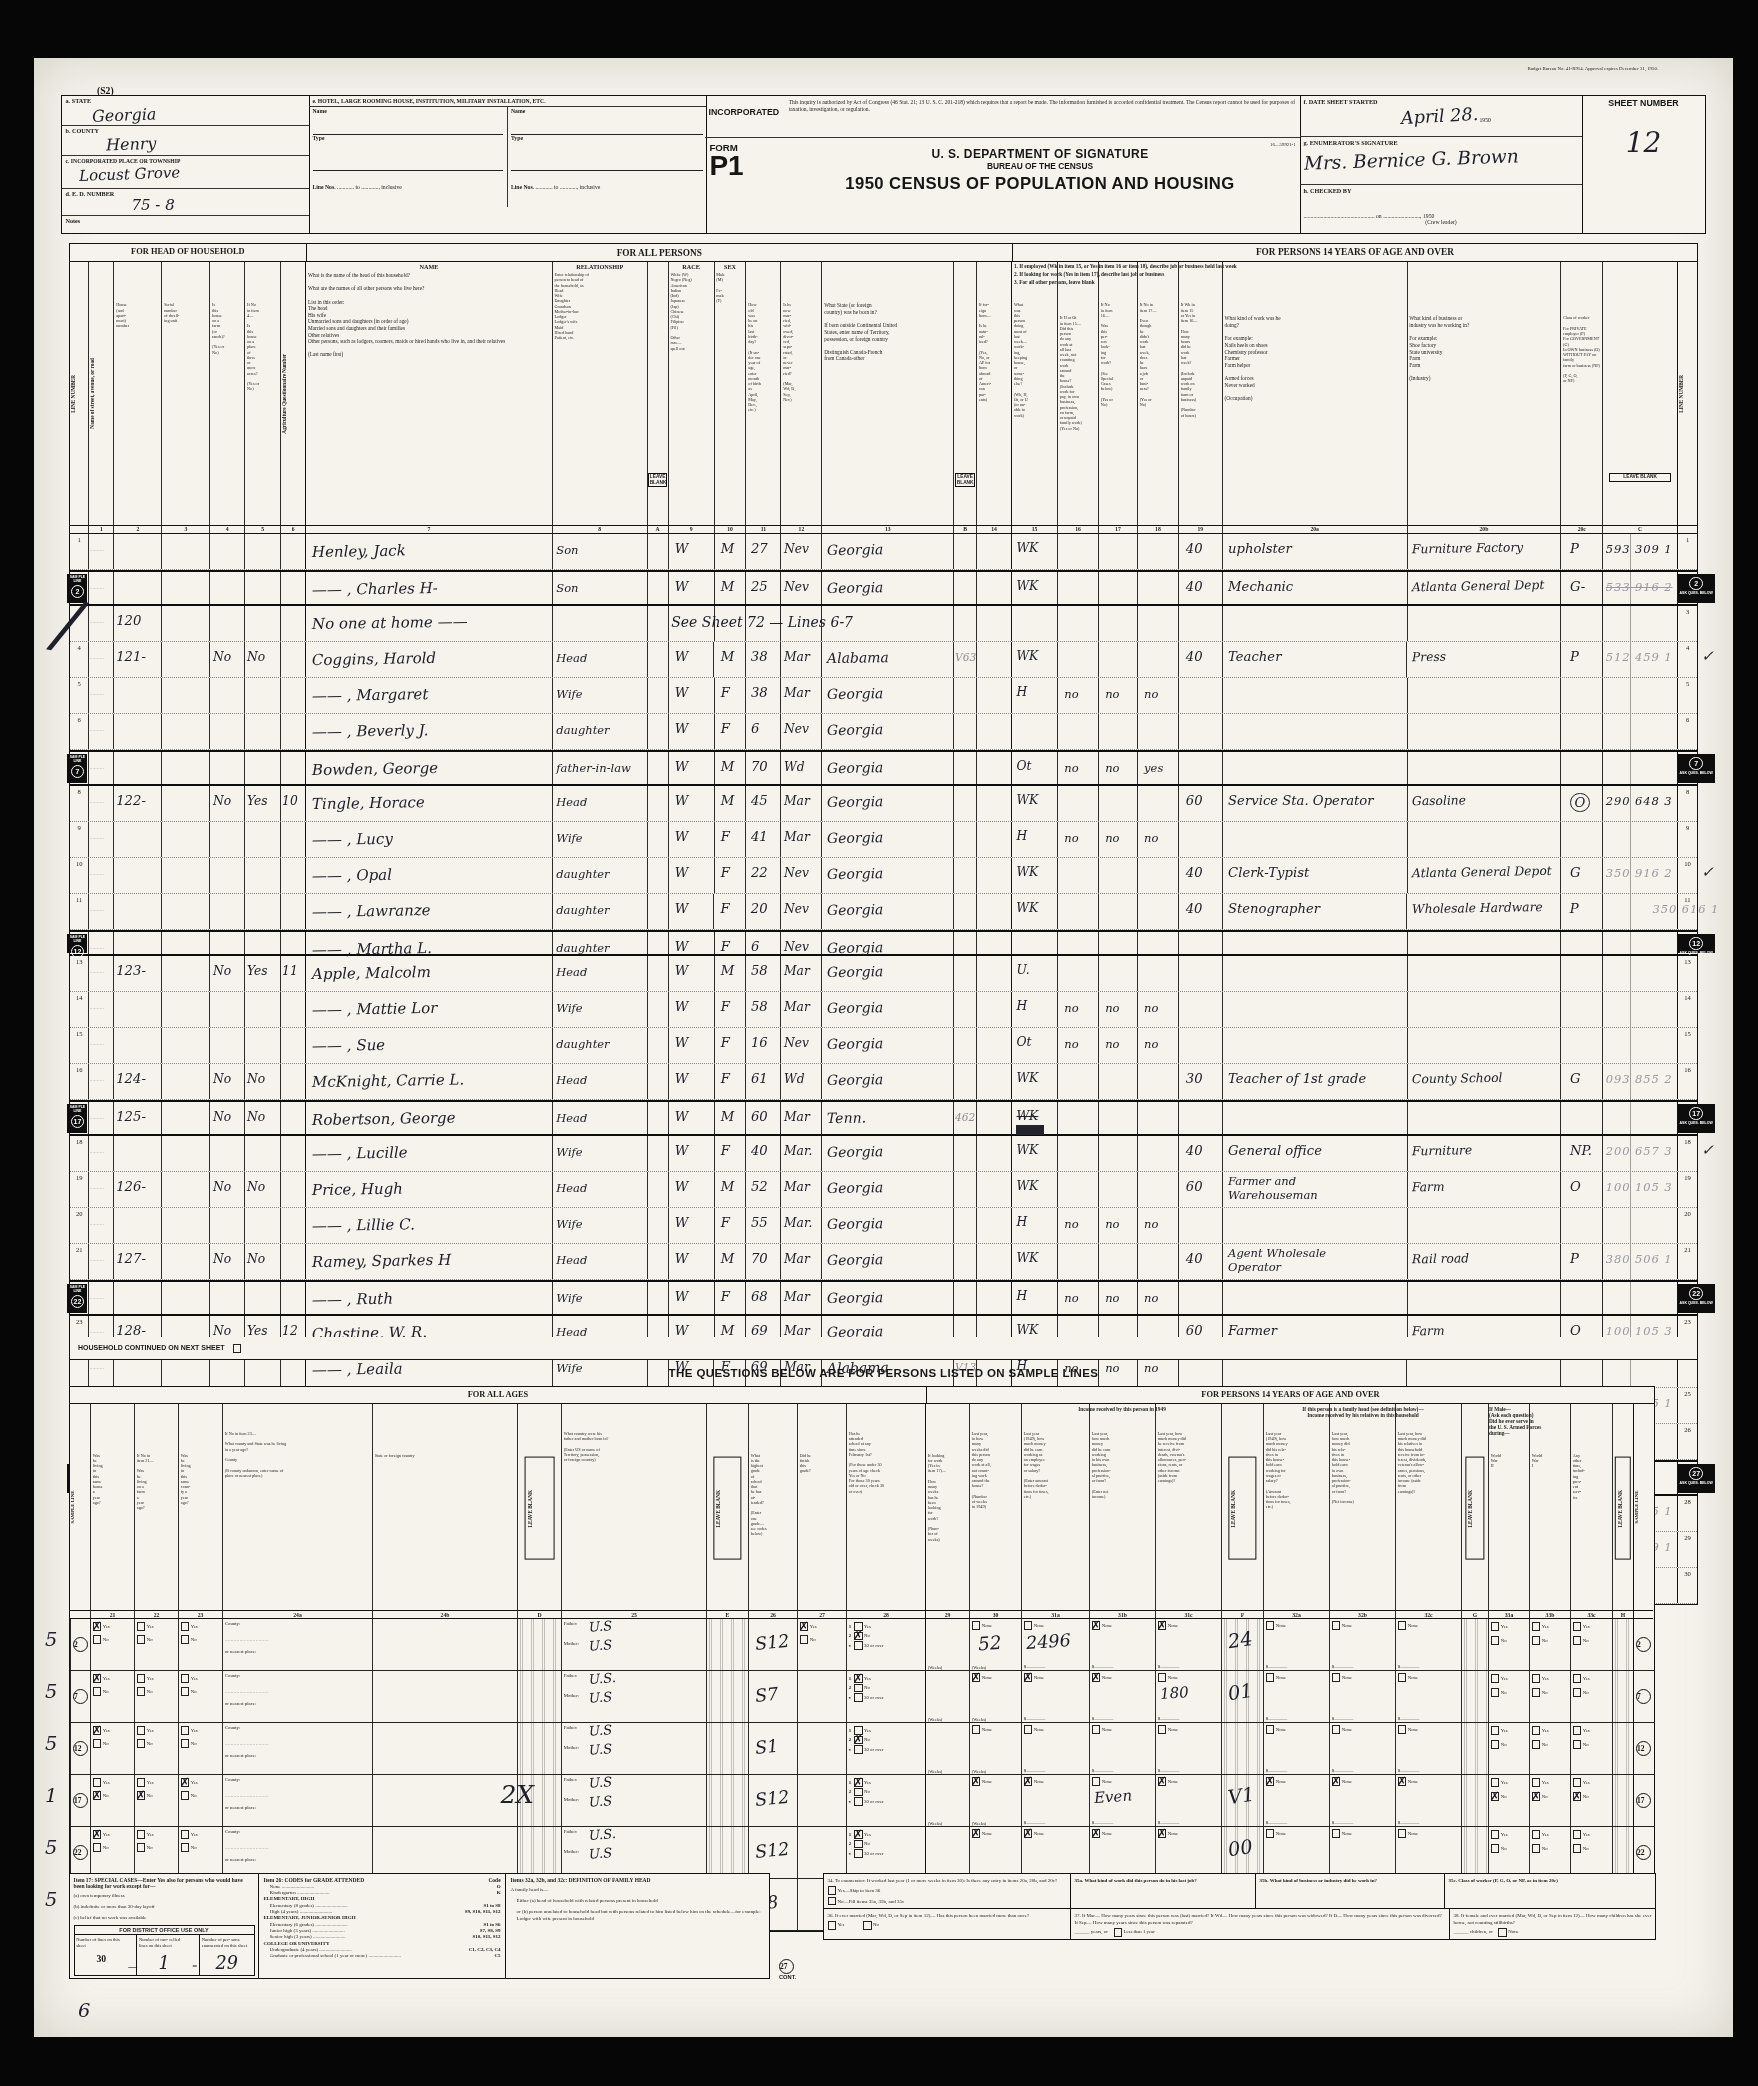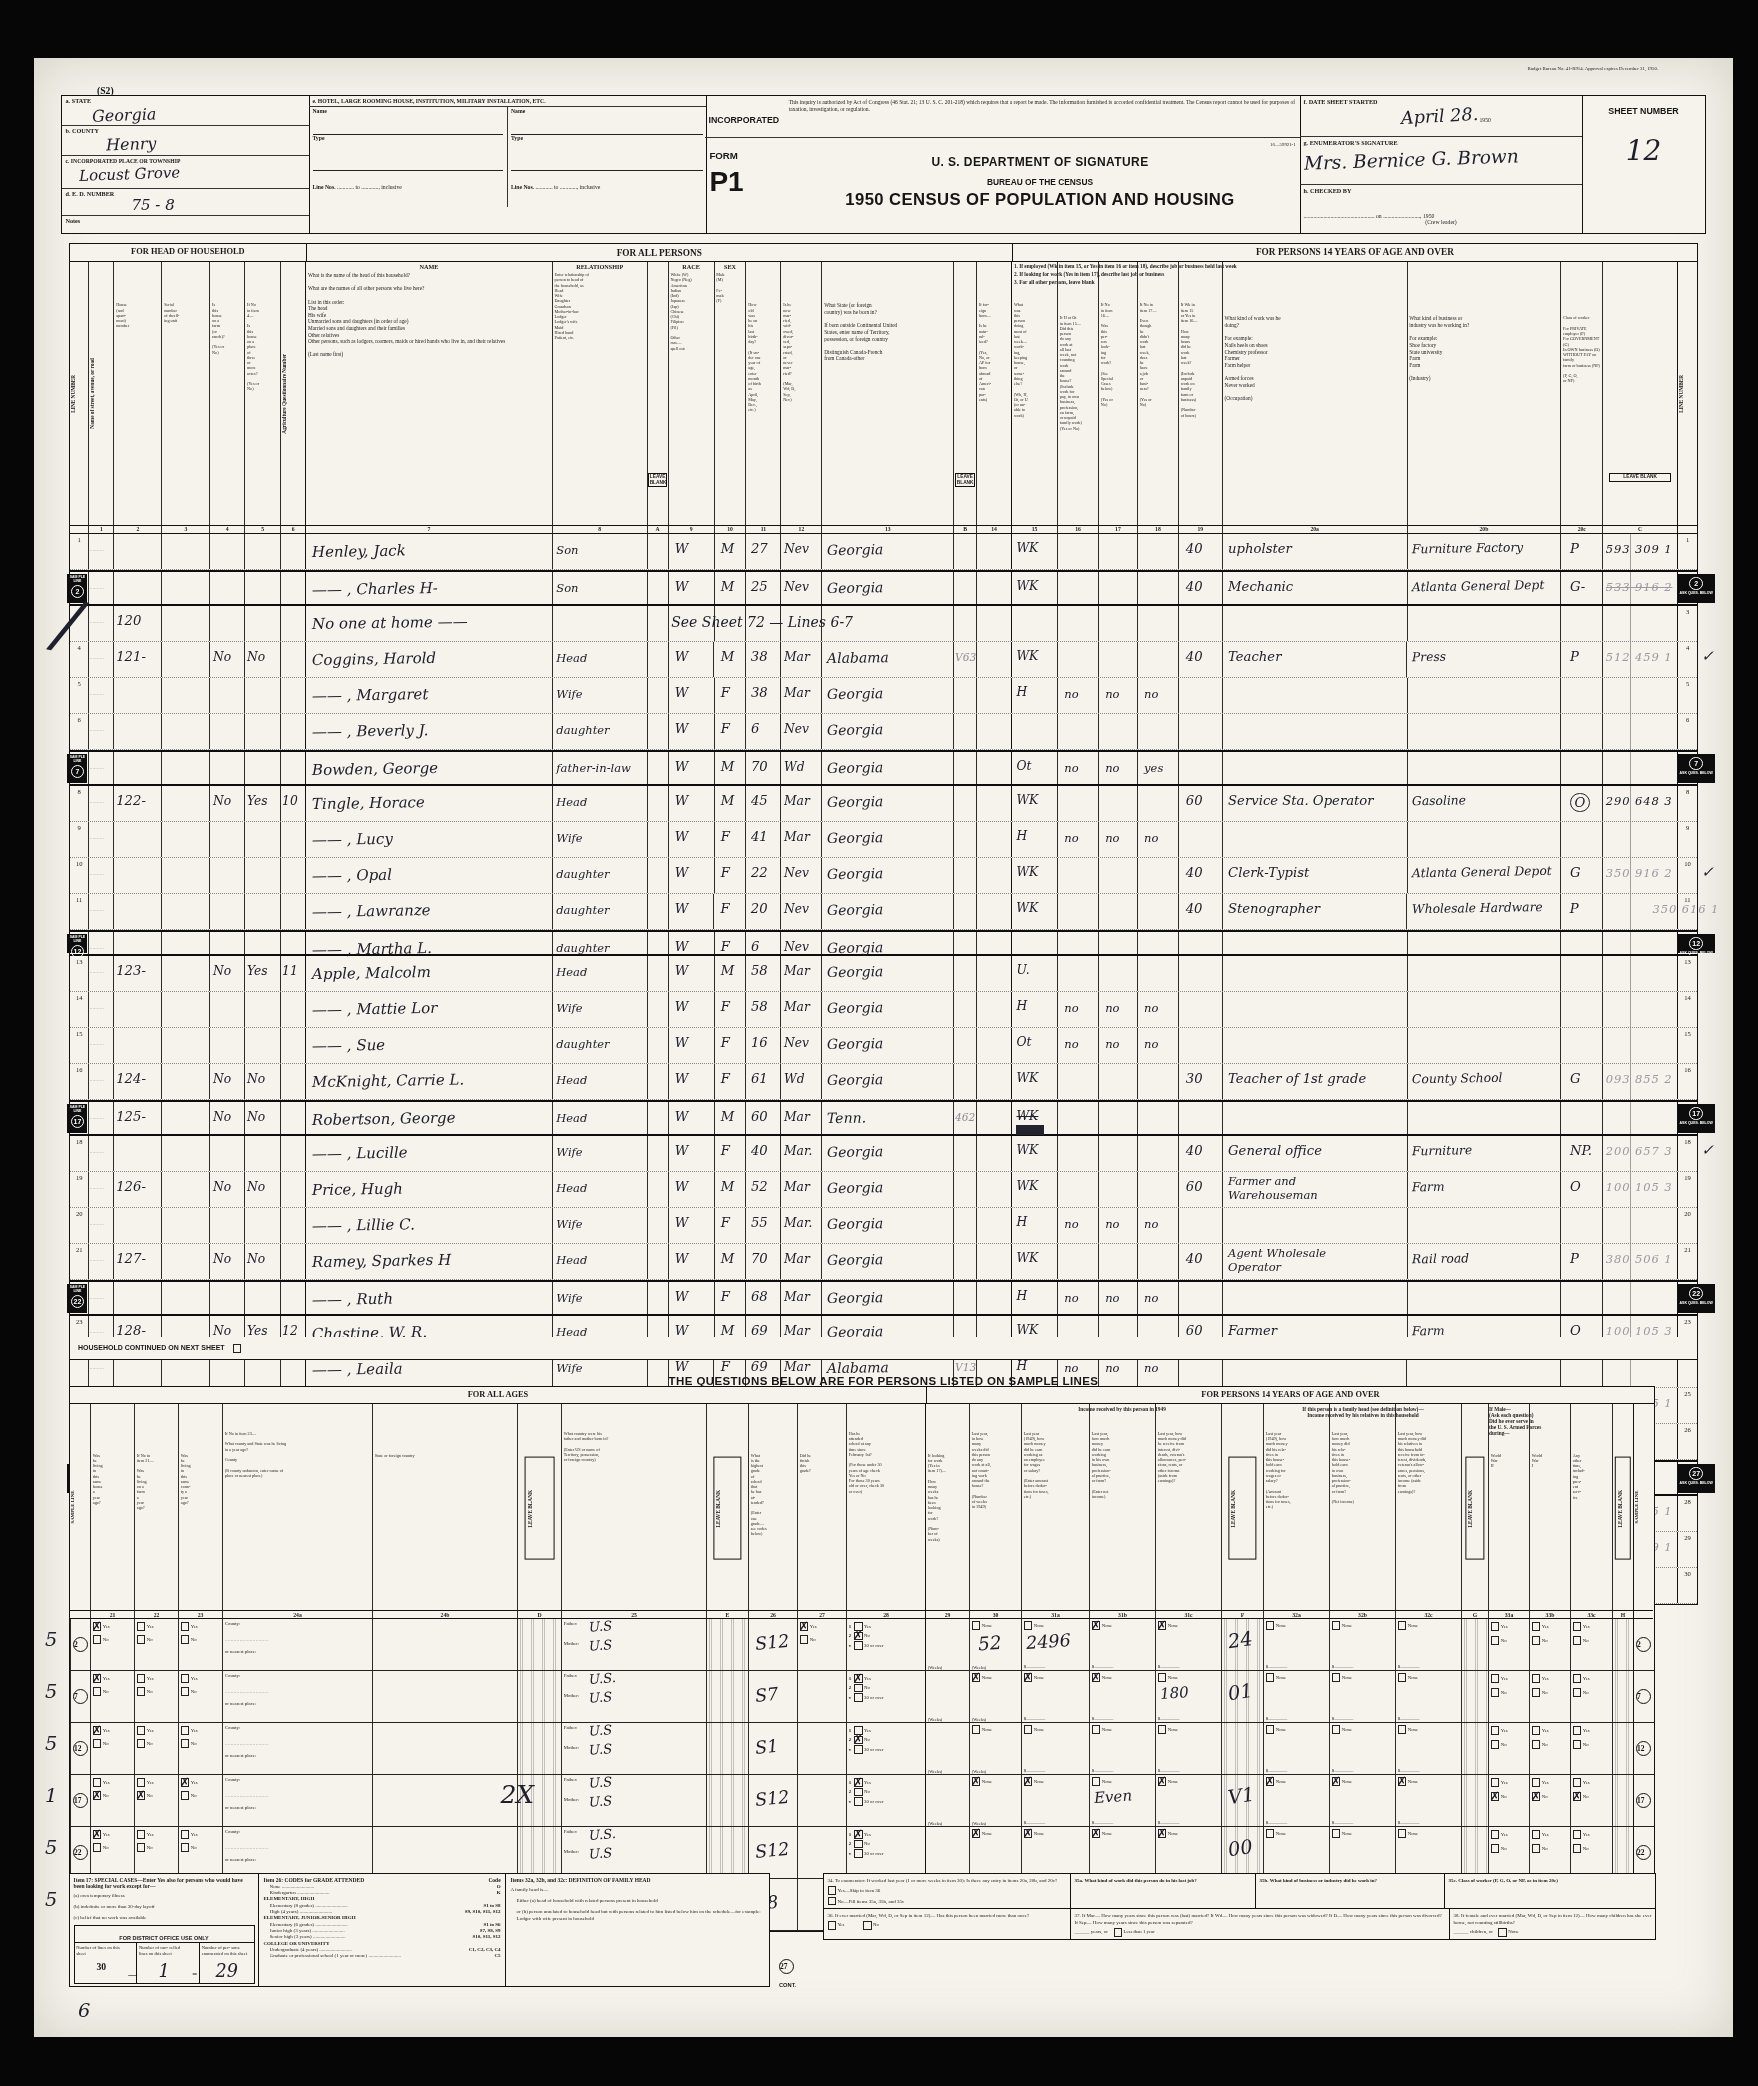--- a/index.html
+++ b/index.html
@@ -1,21 +1,21 @@
 <!DOCTYPE html>
 <html style="font-size:7px"><head>
 <meta charset="utf-8">
 <style>
 html,body{margin:0;padding:0;background:#060606;}
 body{width:1759px;height:2087px;position:relative;font-family:"Liberation Serif",serif;color:#1a1a1a;}
 .paper{position:absolute;left:34px;top:58px;width:1699px;height:1979px;background:#f5f3ec;box-shadow:inset 0 0 53px rgba(120,110,90,.25);}
 .abs{position:absolute;}
 .pl{font-family:"Liberation Serif",serif;font-weight:bold;color:#161616;}
 .ps{font-family:"Liberation Serif",serif;color:#222;}
-.sans{font-family:"Liberation Sans",sans-serif;margin-top:8px;}
+.sans{font-family:"Liberation Sans",sans-serif;}
 .hw{font-family:"DejaVu Serif",serif;font-style:italic;color:#20202c;white-space:nowrap;}
 .vert{writing-mode:vertical-rl;transform:rotate(180deg);}
 .cb{display:inline-block;width:6.6px;height:6.6px;border:0.9px solid #222;position:relative;vertical-align:middle;background:#f5f3ec;}
 .cb.x:before{content:"✗";position:absolute;left:-1.8px;top:-4.4px;font-size:11.5px;font-weight:bold;font-family:"DejaVu Sans",sans-serif;color:#191922;}
 .cblbl{font-size:4.8px;margin-left:1.3px;vertical-align:middle;}
 .hatch{background:repeating-linear-gradient(90deg,rgba(40,40,40,.25) 0 0.4px,transparent 0.4px 2.2px);}
 
 .hdr-box{border:1.3px solid #111;}
 .hline{border-bottom:0.9px solid #222;}
 

